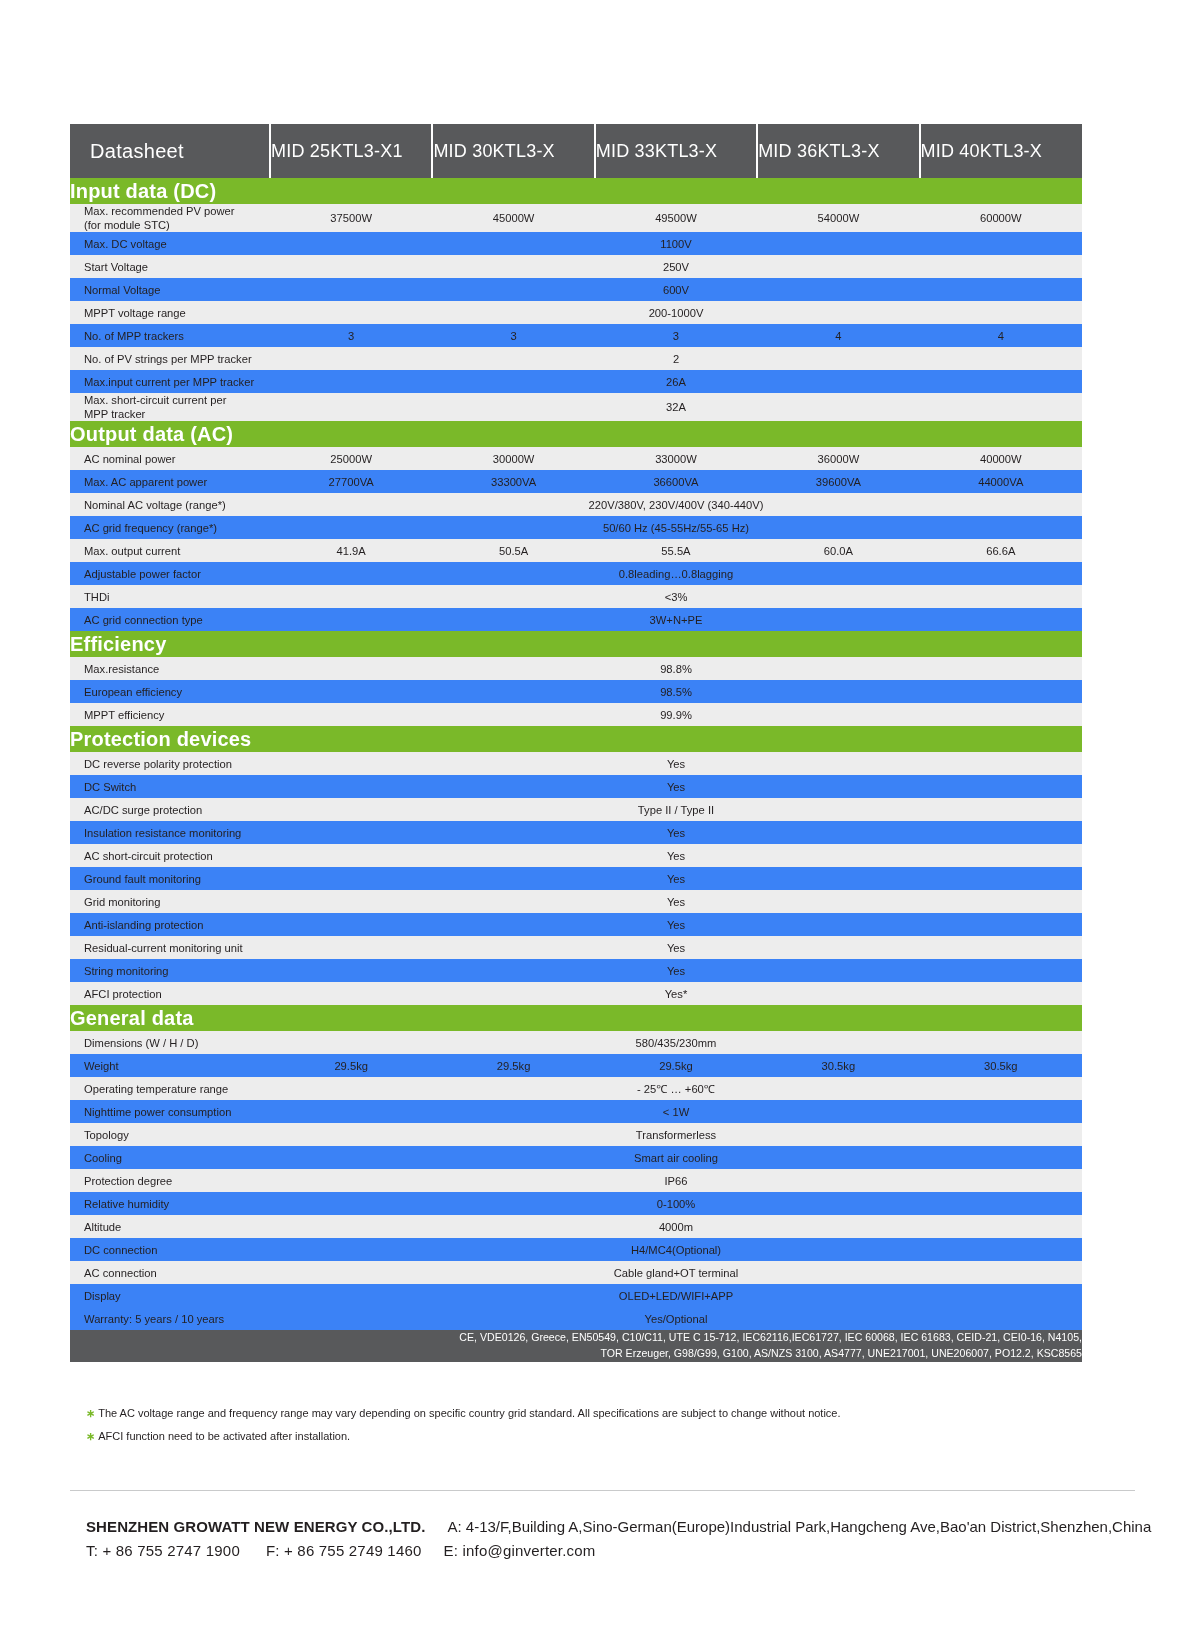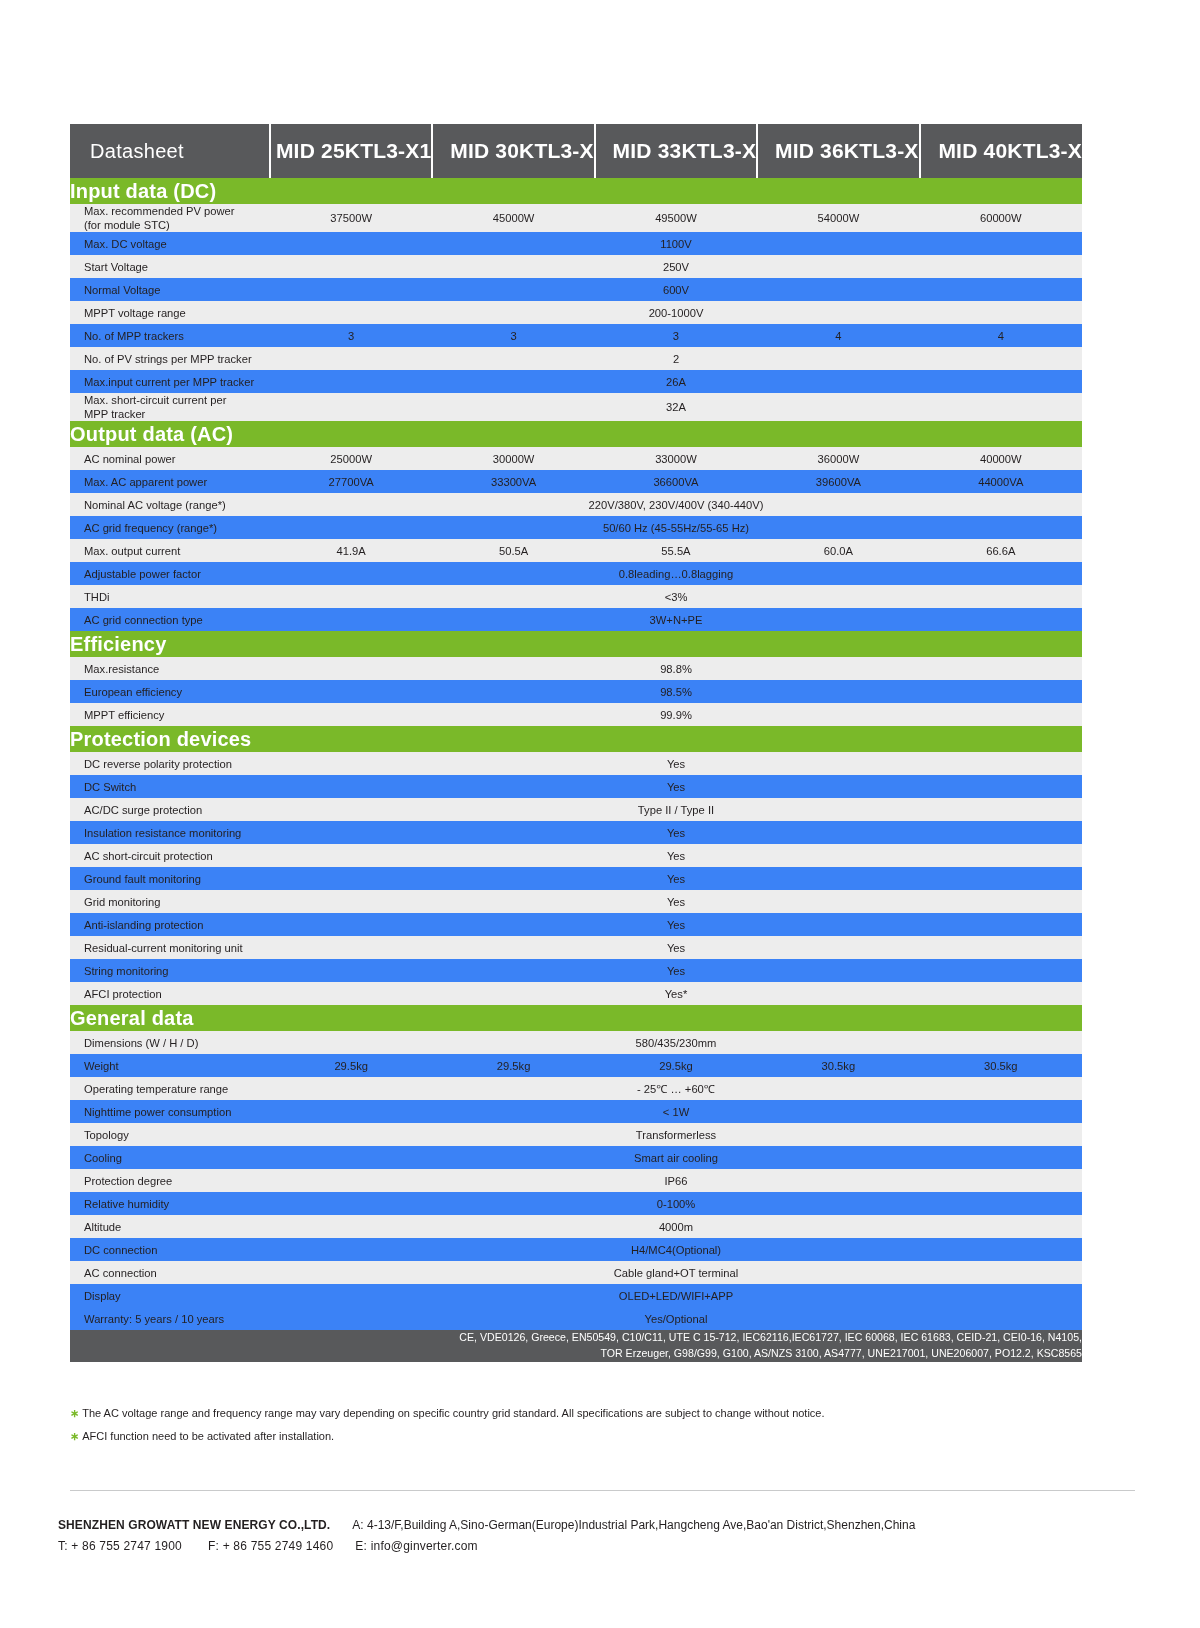--- a/index.html
+++ b/index.html
@@ -17,21 +17,21 @@
   table.ds td { padding:0; }
 
   
   .hdr td { background:#58595b; color:#ffffff; height:54px; vertical-align:middle; }
   .hdr .title {
     font-size:20px; font-weight:normal; padding-left:20px; text-align:left;
     letter-spacing:0.3px;
     margin-top:45px;
   }
   .hdr .model {
-    font-size:21px; font-weight:bold; text-align:right; letter-spacing:0.2px;
+    font-size:18px; font-weight:normal; text-align:left; letter-spacing:0.2px;
   }
   .hdr td + td { border-left:2px solid #ffffff; }
 
   
   .secbar td {
     background:#7ab929; color:#ffffff; font-size:20px; font-weight:bold;
     height:26px; padding-left:20px; letter-spacing:0.2px;
   }
 
   
@@ -44,27 +44,27 @@
   .row.alt td { background:#ededed; }
   .row.plain td { background:#3b82f6; }
   .lbl span.sub { display:block; }
 
   
   .cert td {
     background:#58595b; color:#ffffff; font-size:10.6px; text-align:right;
     padding:8px 30px; line-height:1.5;
   }
 
-  .notes { position:absolute; left:70px; width:1020px; }
+  .notes { position:absolute; left:86px; width:1020px; }
   .note { font-size:11px; color:#231f20; margin:0 0 8px 0; line-height:1.35; }
   .note .star { color:#7ab929; font-weight:bold; margin-right:3px; }
 
   .footdiv { position:absolute; left:70px; width:1065px; border-top:1px solid #c9cacb; }
 
-  .company { position:absolute; left:58px; font-size:12px; }
+  .company { position:absolute; left:86px; font-size:15px; }
   .company .name { font-weight:bold; letter-spacing:0.1px; }
   .company .addr { margin-left:22px; }
   .company .line2 { margin-top:7px; letter-spacing:0.2px; }
   .company .line2 .gap { display:inline-block; width:26px; }
   .company .line2 .gap2 { display:inline-block; width:22px; }
 
   col.c0 { width:200px; }
   col.cm { width:162.4px; }
 </style>
 </head>

